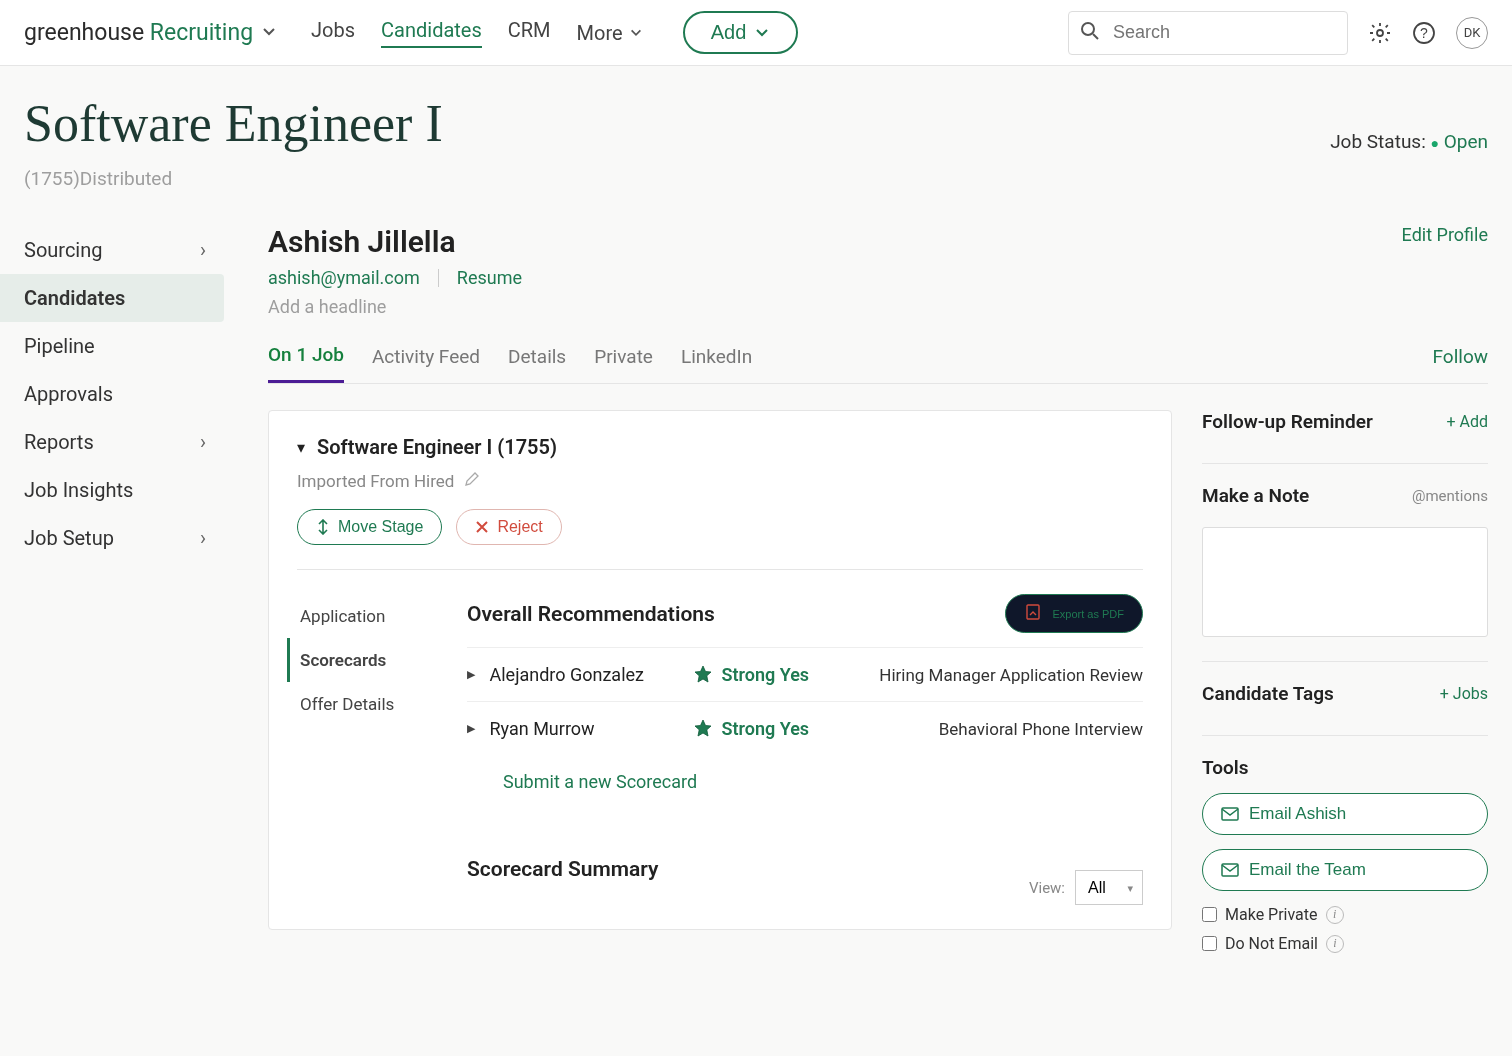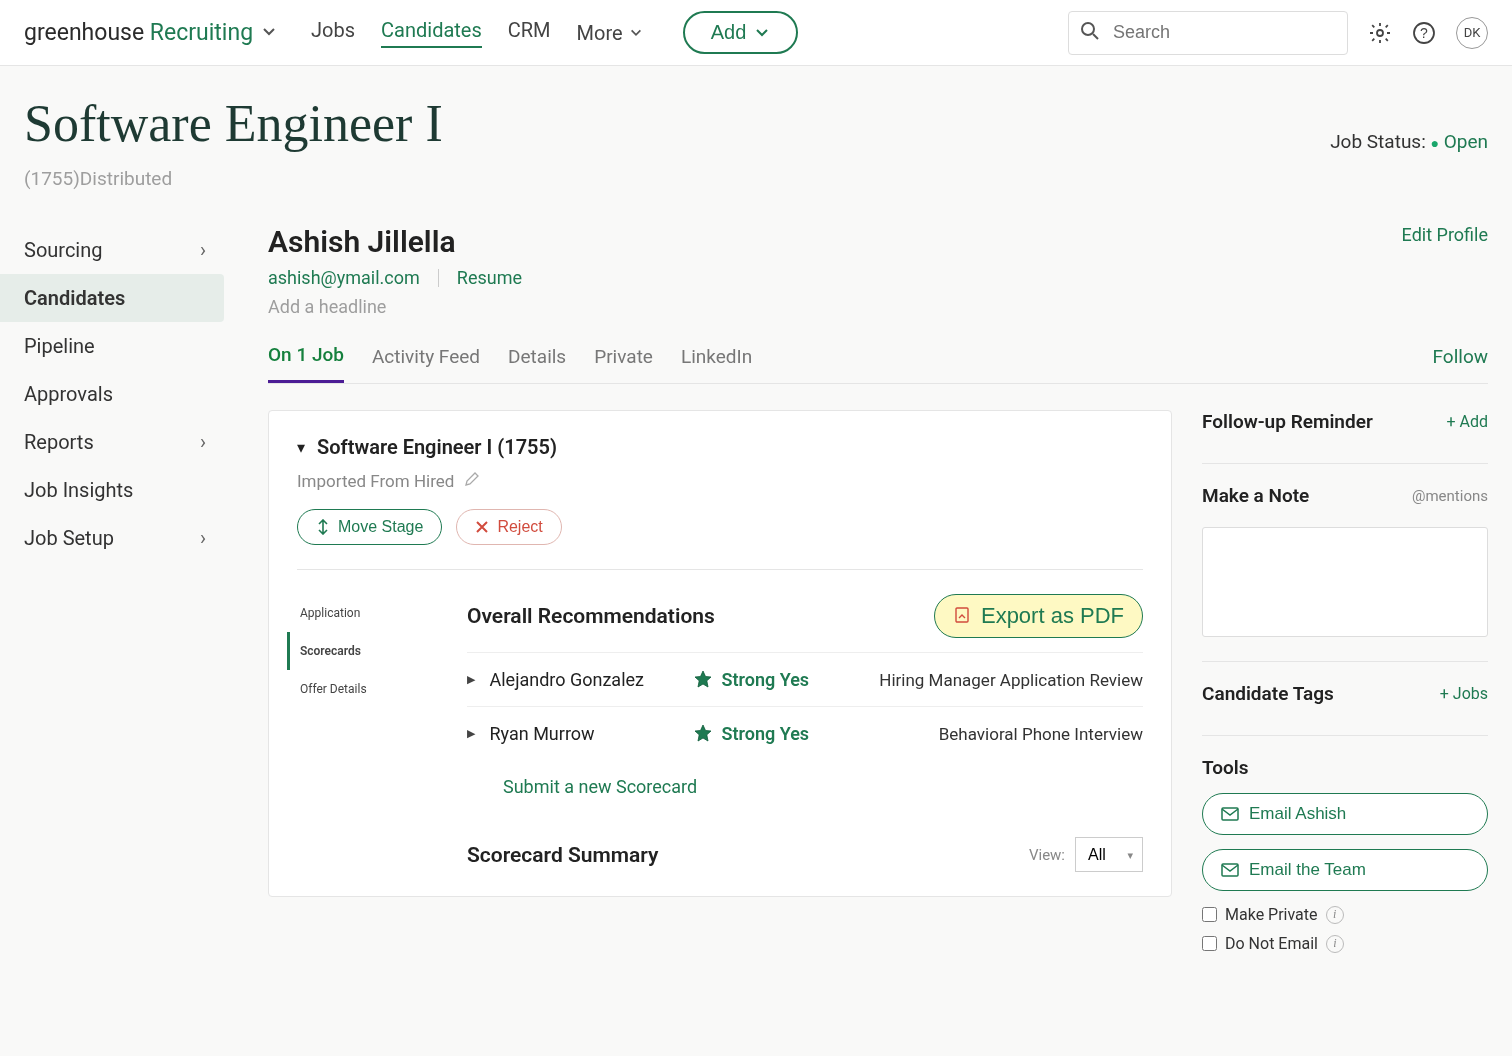--- a/index.html
+++ b/index.html
@@ -60,39 +60,39 @@
 .card-title { font-size: 20px; font-weight: 600; }
 .imported { color: #888; font-size: 17px; margin-top: 12px; display: flex; align-items: center; gap: 10px; }
 .pencil { color: #aaa; }
 .action-row { display: flex; gap: 14px; margin-top: 18px; }
 .pill-btn { display: inline-flex; align-items: center; gap: 8px; border: 1px solid #1f7a52; color: #1f7a52; background: #fff; border-radius: 20px; padding: 8px 18px; font-size: 16px; cursor: pointer; }
 .pill-btn.danger { color: #d14b3d; border-color: #e0b6b0; }
 .hr { height: 1px; background: #e5e5e5; margin: 24px 0; }
 
 .inner-two { display: flex; gap: 0; }
 .inner-nav { width: 170px; border-left: 3px solid transparent; }
-.inner-nav .inav { padding: 12px 0; font-size: 12px; color: #444; cursor: pointer; }
+.inner-nav .inav { padding: 12px 0; font-size: 17px; color: #444; cursor: pointer; }
 .inner-nav .inav.active { font-weight: 600; padding-left: 10px; margin-left: -13px; border-left: 3px solid #1f7a52; }
 .inner-main { flex: 1; }
 .section-head { display: flex; justify-content: space-between; align-items: center; margin-bottom: 14px; }
 .section-title { font-size: 21px; font-weight: 600; }
-.export-btn { display: inline-flex; align-items: center; gap: 10px; border: 1px solid #1f7a52; color: #1f7a52; border-radius: 22px; padding: 8px 18px; font-size: 22px; background: #fef9c3; cursor: pointer; }
+.export-btn { display: inline-flex; align-items: center; gap: 10px; border: 1px solid #1f7a52; color: #1f7a52; border-radius: 22px; padding: 8px 18px; font-size: 11px; background: #0f172a; cursor: pointer; }
 .pdf-icon { color: #d14b3d; font-size: 14px; }
 
 .rec-row { display: flex; align-items: center; padding: 16px 0; border-top: 1px solid #eee; gap: 14px; }
 .rec-row:last-of-type { border-bottom: 1px solid #eee; }
 .tri { color: #444; font-size: 11px; }
 .rec-name { width: 190px; font-size: 18px; }
 .rec-rating { display: flex; align-items: center; gap: 8px; font-weight: 600; color: #1f7a52; width: 160px; font-size: 18px; }
 .star { color: #1f7a52; }
 .rec-stage { flex: 1; text-align: right; font-size: 17px; color: #333; }
 .submit-link { color: #1f7a52; font-size: 18px; display: inline-block; margin-top: 16px; margin-left: 36px; }
 
 .summary-row { display: flex; justify-content: space-between; align-items: center; margin-top: 40px; }
-.view-wrap { display: flex; align-items: center; gap: 10px; font-size: 15px; color: #888; }
+.view-wrap { display: flex; align-items: center; gap: 10px; font-size: 15px; color: #888; margin-top: 38px; }
 .view-select { border: 1px solid #ccc; padding: 8px 36px 8px 12px; font-size: 16px; background: #fff; appearance: none; position: relative; }
 .select-wrap { position: relative; }
 .select-wrap::after { content: "▾"; position: absolute; right: 10px; top: 50%; transform: translateY(-50%); color: #888; font-size: 11px; pointer-events: none; }
 
 
 .rightcol { width: 286px; }
 .rc-sec { border-bottom: 1px solid #e5e5e5; padding-bottom: 20px; margin-bottom: 20px; }
 .rc-head { display: flex; justify-content: space-between; align-items: center; margin-bottom: 10px; }
 .rc-title { font-size: 19px; font-weight: 600; }
 .rc-link { color: #1f7a52; font-size: 16px; }

